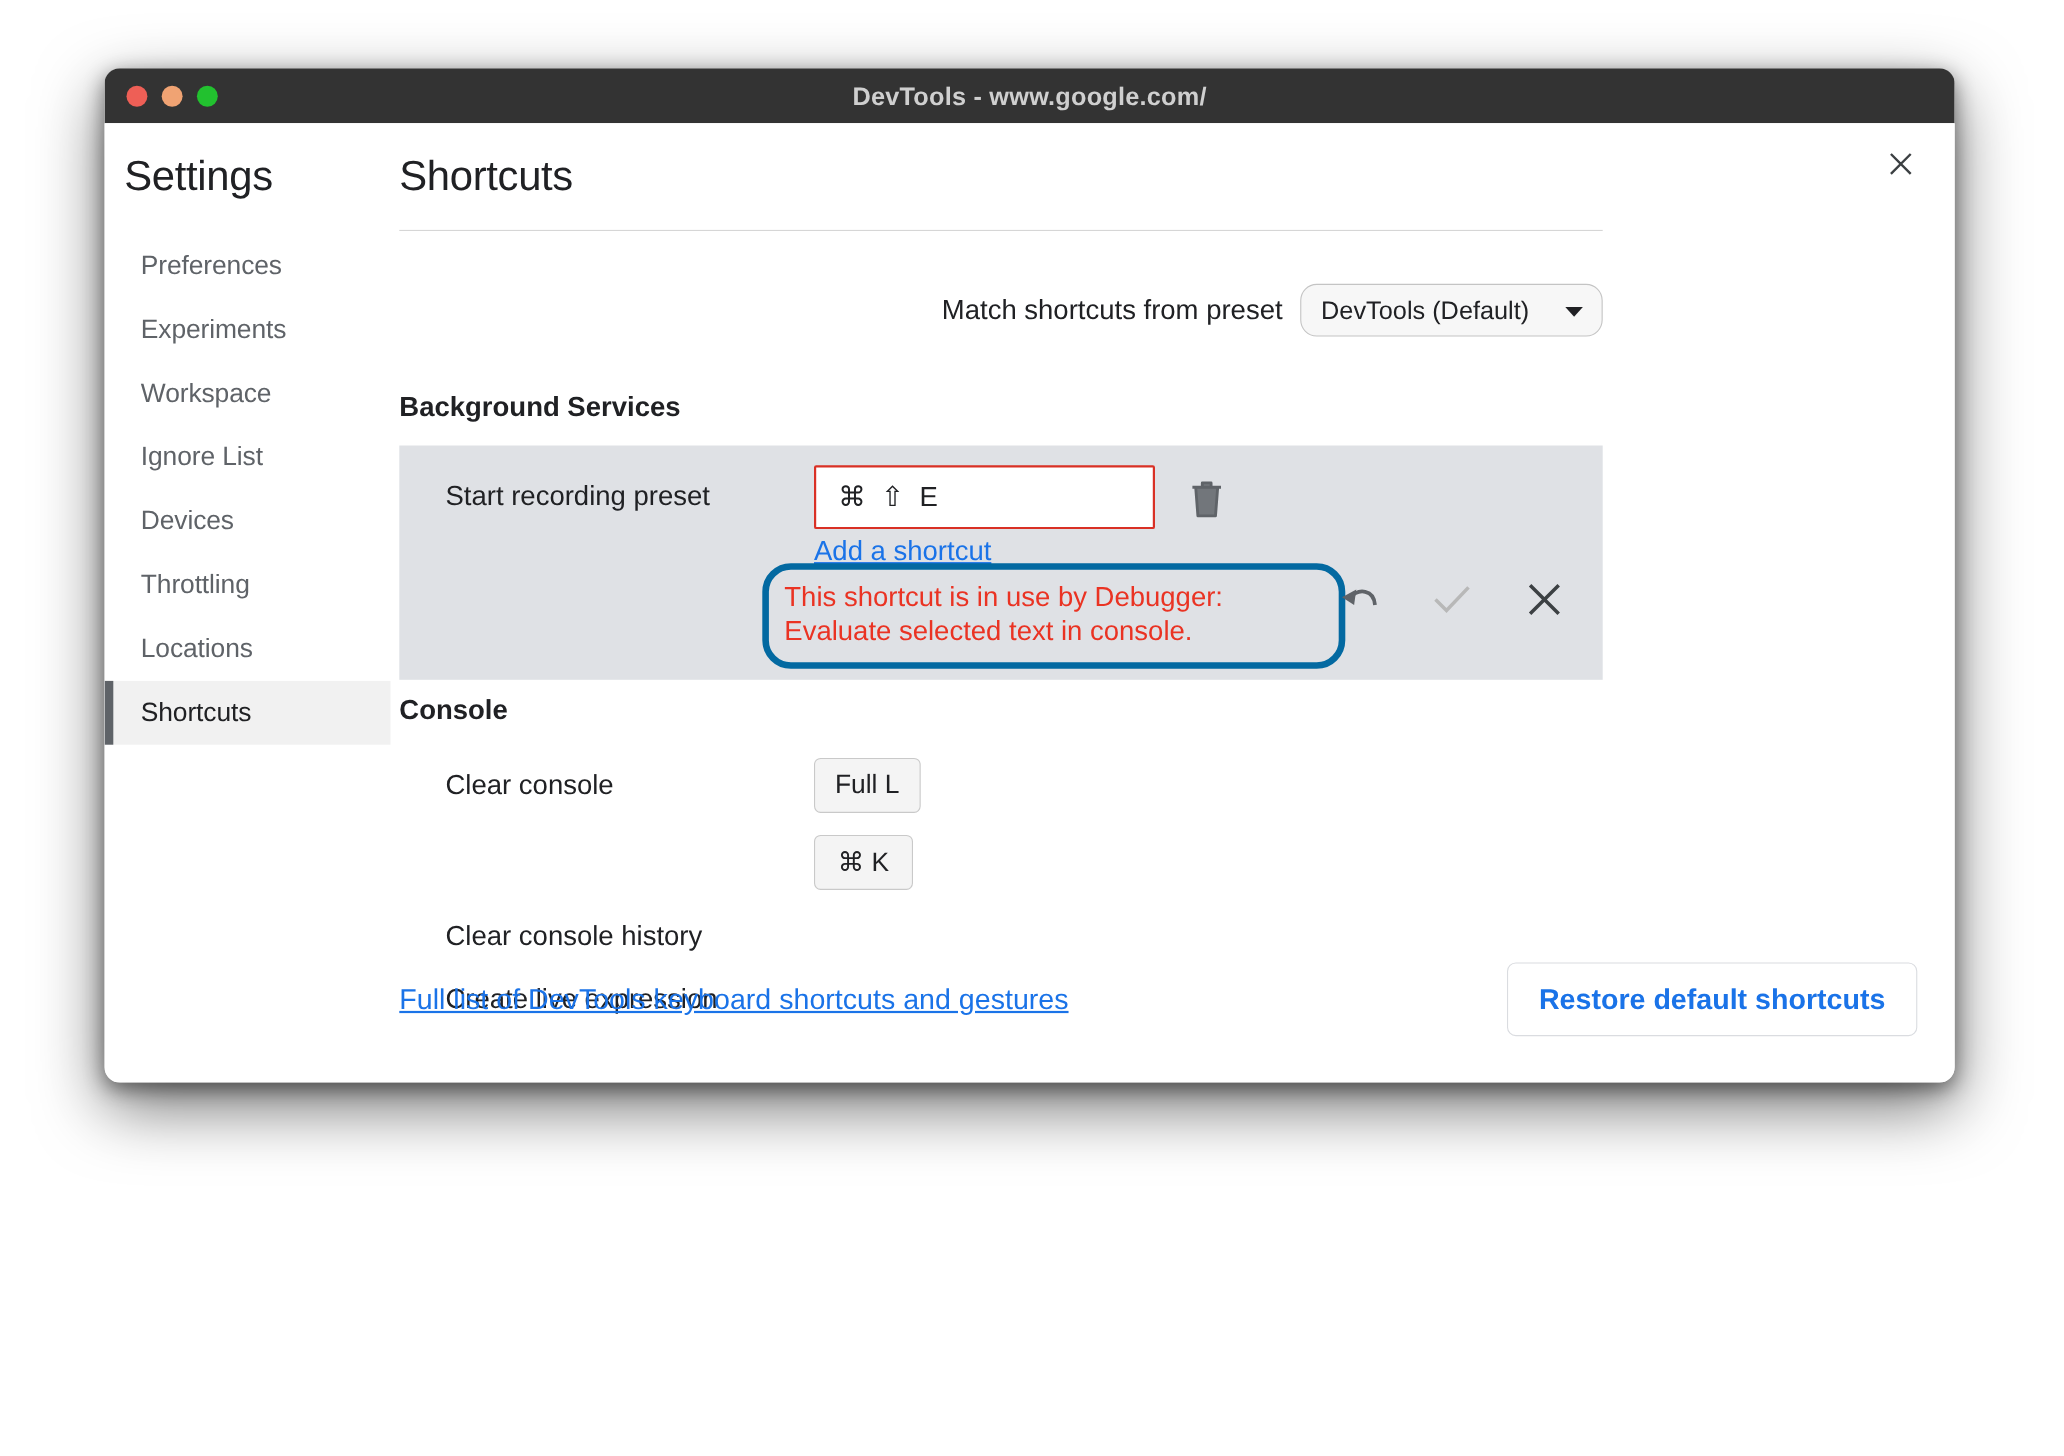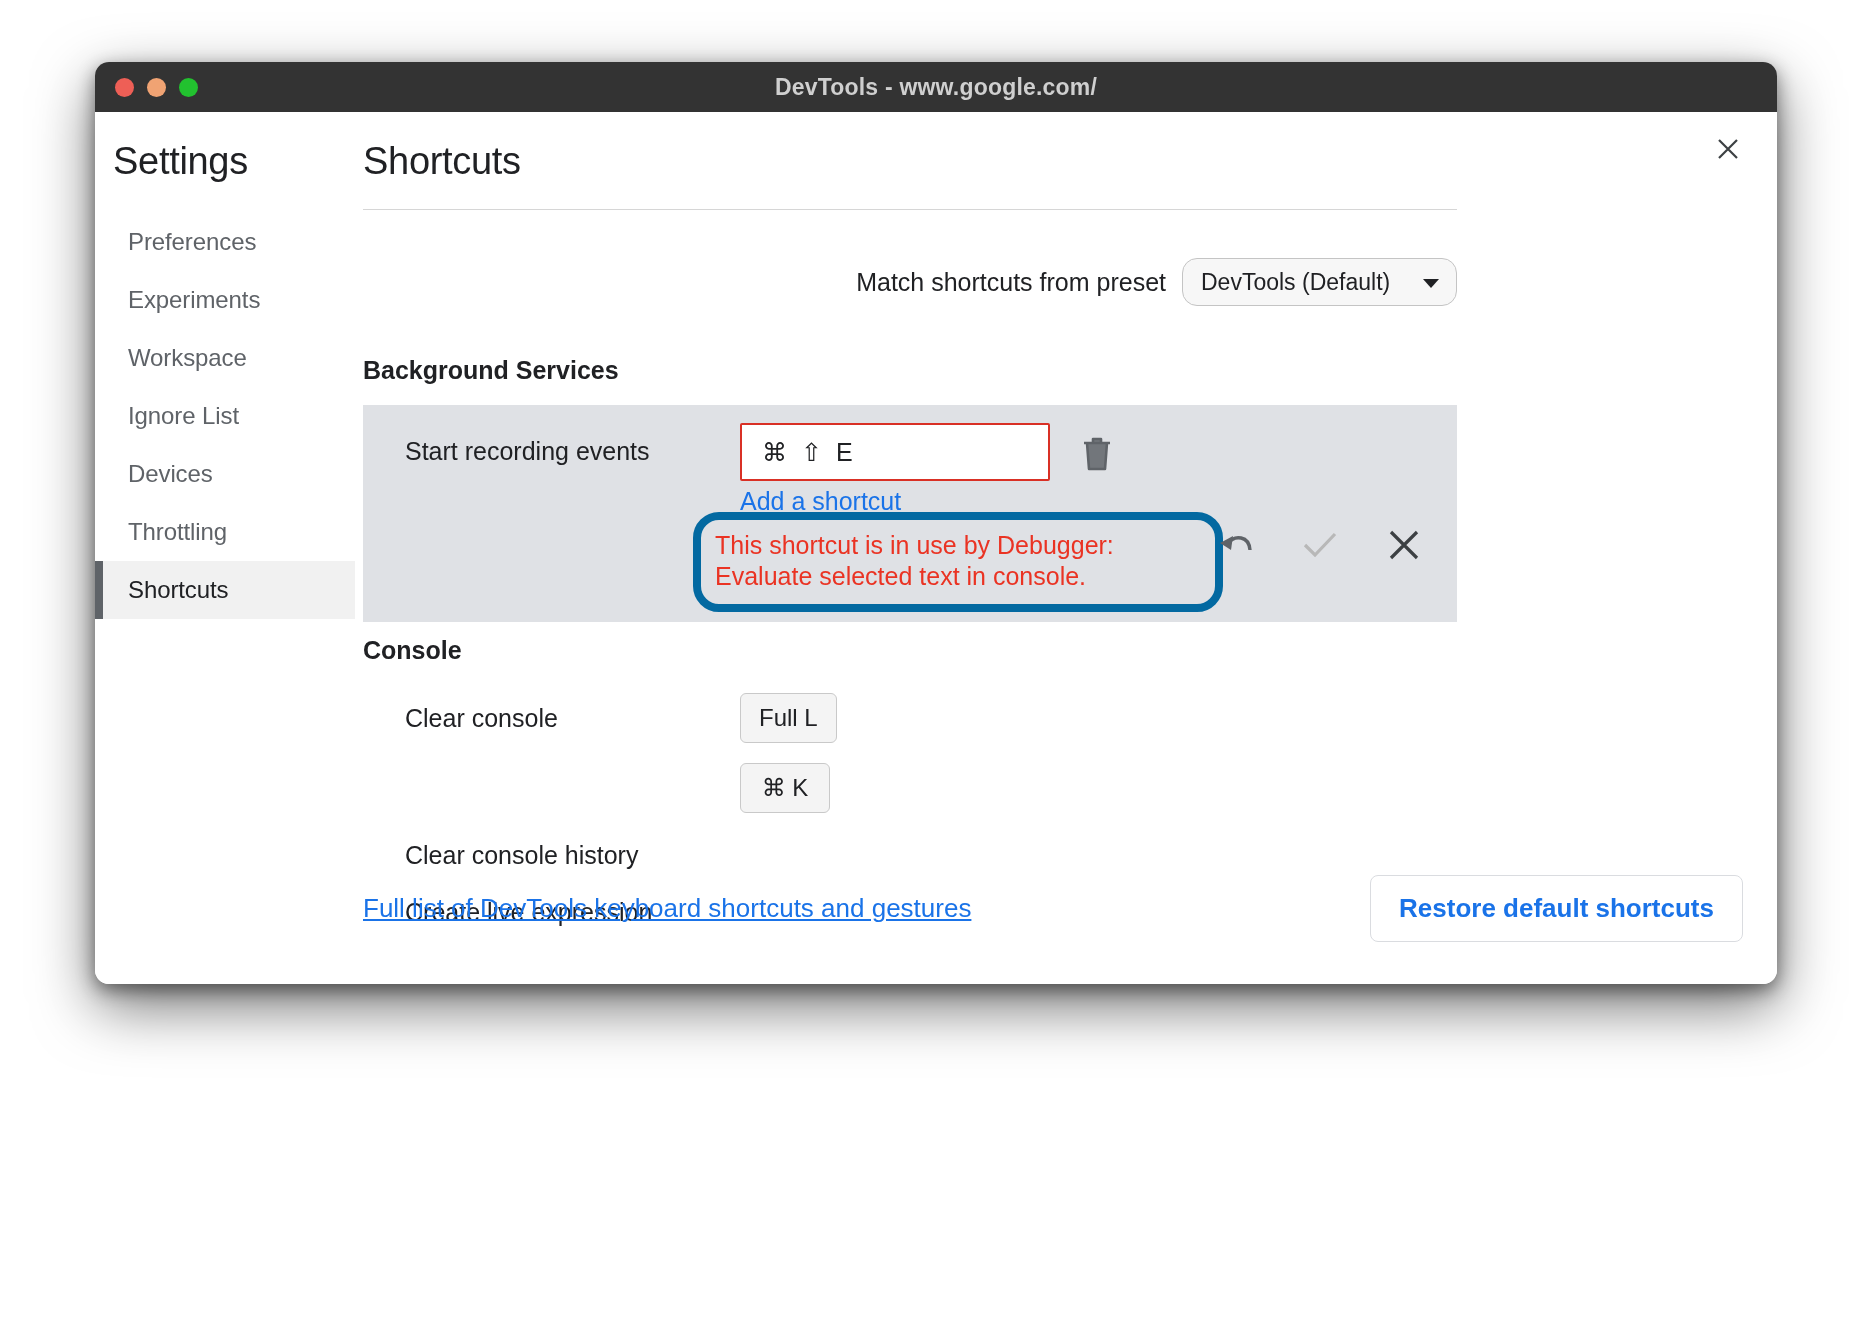--- a/index.html
+++ b/index.html
@@ -89,21 +89,21 @@
   .add-link {
     margin-top:6px; font-size:25px; color:#1a73e8; text-decoration:underline; cursor:pointer; display:inline-block;
   }
   .trash {
     position:absolute; left:340px; top:12px; width:34px; height:38px; cursor:pointer;
   }
 
   .err-row { position:relative; margin-top:-4px; padding-left:42px; display:flex; align-items:center; }
   .err-box {
     position:relative; margin-left:288px; width:530px;
-    border:8px solid #0369a1; border-radius:26px; padding:10px 14px 12px 14px;
+    border:6px solid #0369a1; border-radius:26px; padding:10px 14px 12px 14px;
     background:#dfe1e5;
   }
   .err-text { font-size:25px; color:#ea3323; line-height:1.24; }
   .row-actions {
     position:absolute; right:34px; top:14px; display:flex; align-items:center; gap:46px;
   }
   .act { width:38px; height:38px; cursor:pointer; display:flex; align-items:center; justify-content:center; }
 
   .console-title { margin-top:14px; font-size:25px; font-weight:bold; color:#202124; }
 
@@ -162,20 +162,23 @@
         </div>
         <div class="nav-item">
           <span>Ignore List</span>
         </div>
         <div class="nav-item">
           <span>Devices</span>
         </div>
         <div class="nav-item">
           <span>Throttling</span>
         </div>
+        <div class="nav-item">
+          <span>Locations</span>
+        </div>
         <div class="nav-item selected">
           <span>Shortcuts</span>
         </div>
       </div>
 
       <div class="main">
         <div class="main-head">Shortcuts</div>
         <div class="head-rule"></div>
 
         <div class="preset-row">
@@ -183,21 +186,21 @@
           <div class="select">
             <span class="value">DevTools (Default)</span>
             <span class="chev"></span>
           </div>
         </div>
 
         <div class="group-title">Background Services</div>
 
         <div class="shortcut-block">
           <div class="sc-row">
-            <div class="sc-name">Start recording events</div>
+            <div class="sc-name">Start recording preset</div>
             <div class="sc-right">
               <div class="sc-input">
                 <span>⌘</span>
                 <span>⇧</span>
                 <span>E</span>
               </div>
               <div class="add-link">Add a shortcut</div>
               <div class="trash">
                 <svg width="34" height="38" viewBox="0 0 34 38" aria-hidden="true">
                   <path d="M4 8 H30 M13 8 V4 H21 V8 M7 8 L9 34 H25 L27 8 Z" stroke="#5f6368" stroke-width="2.6" fill="#5f6368" fill-opacity="0.85" stroke-linejoin="round"></path>

